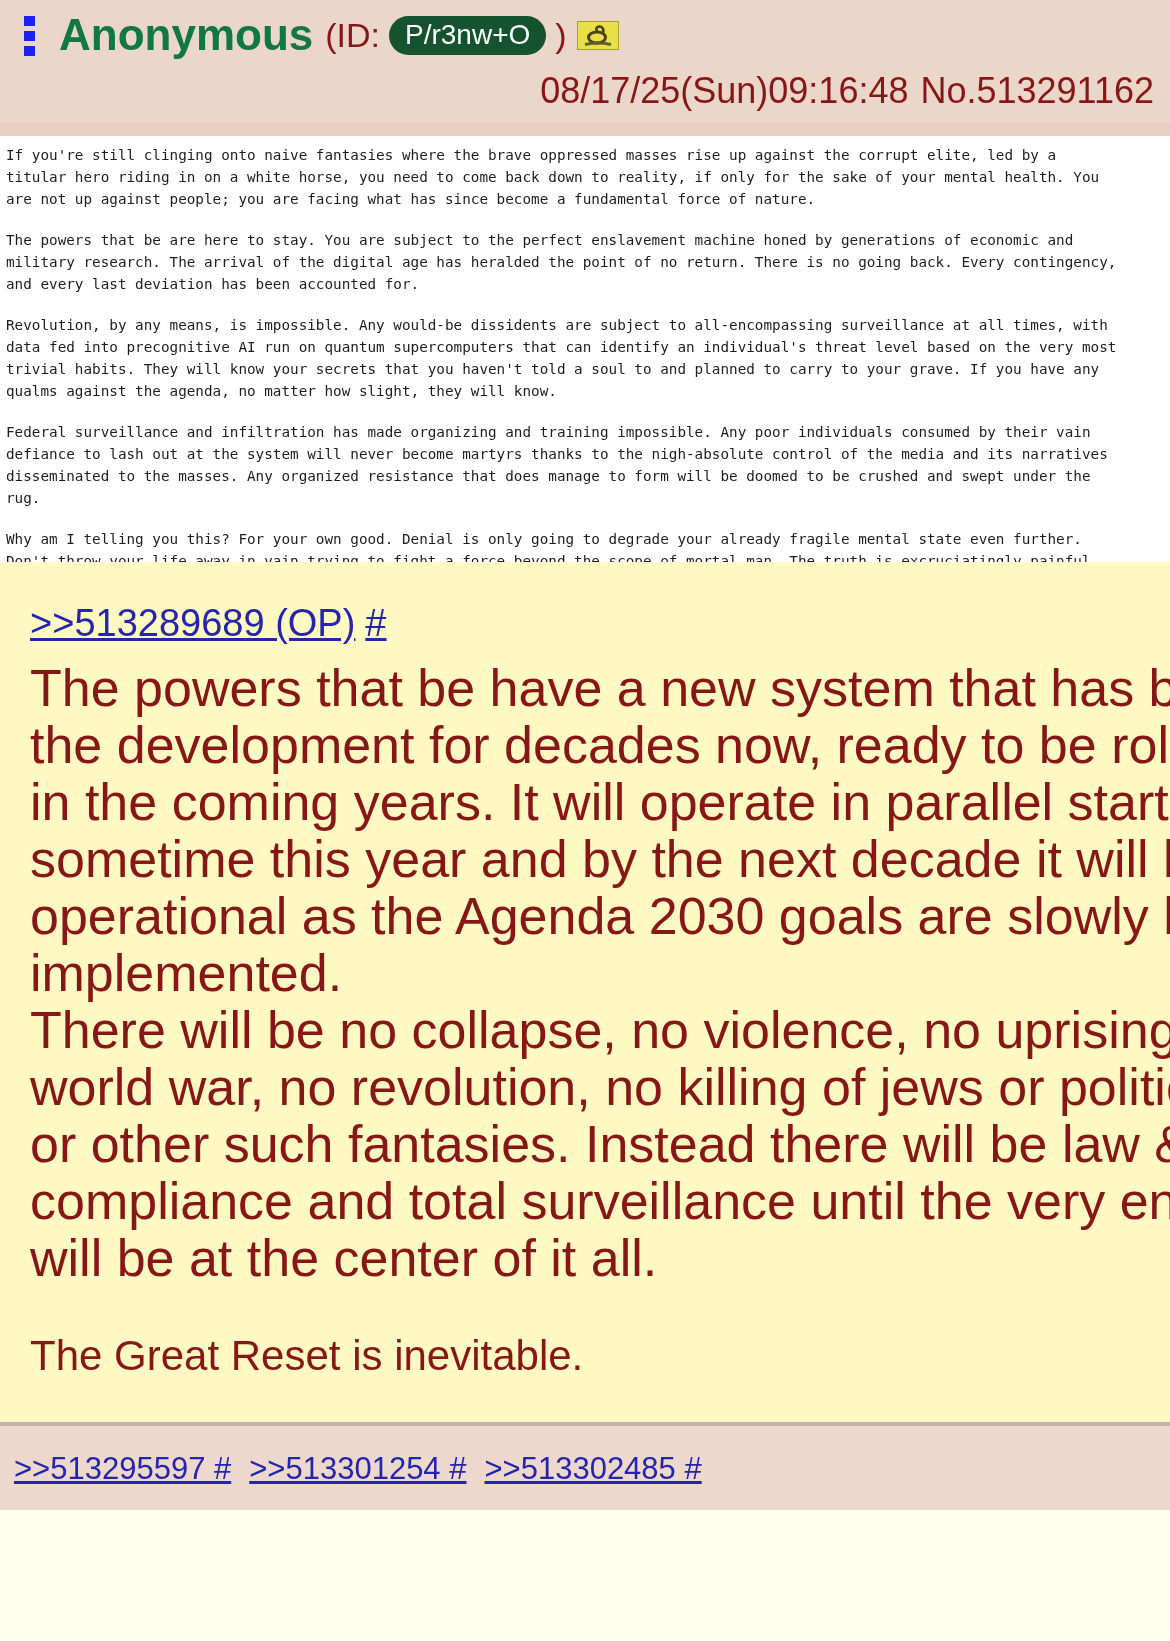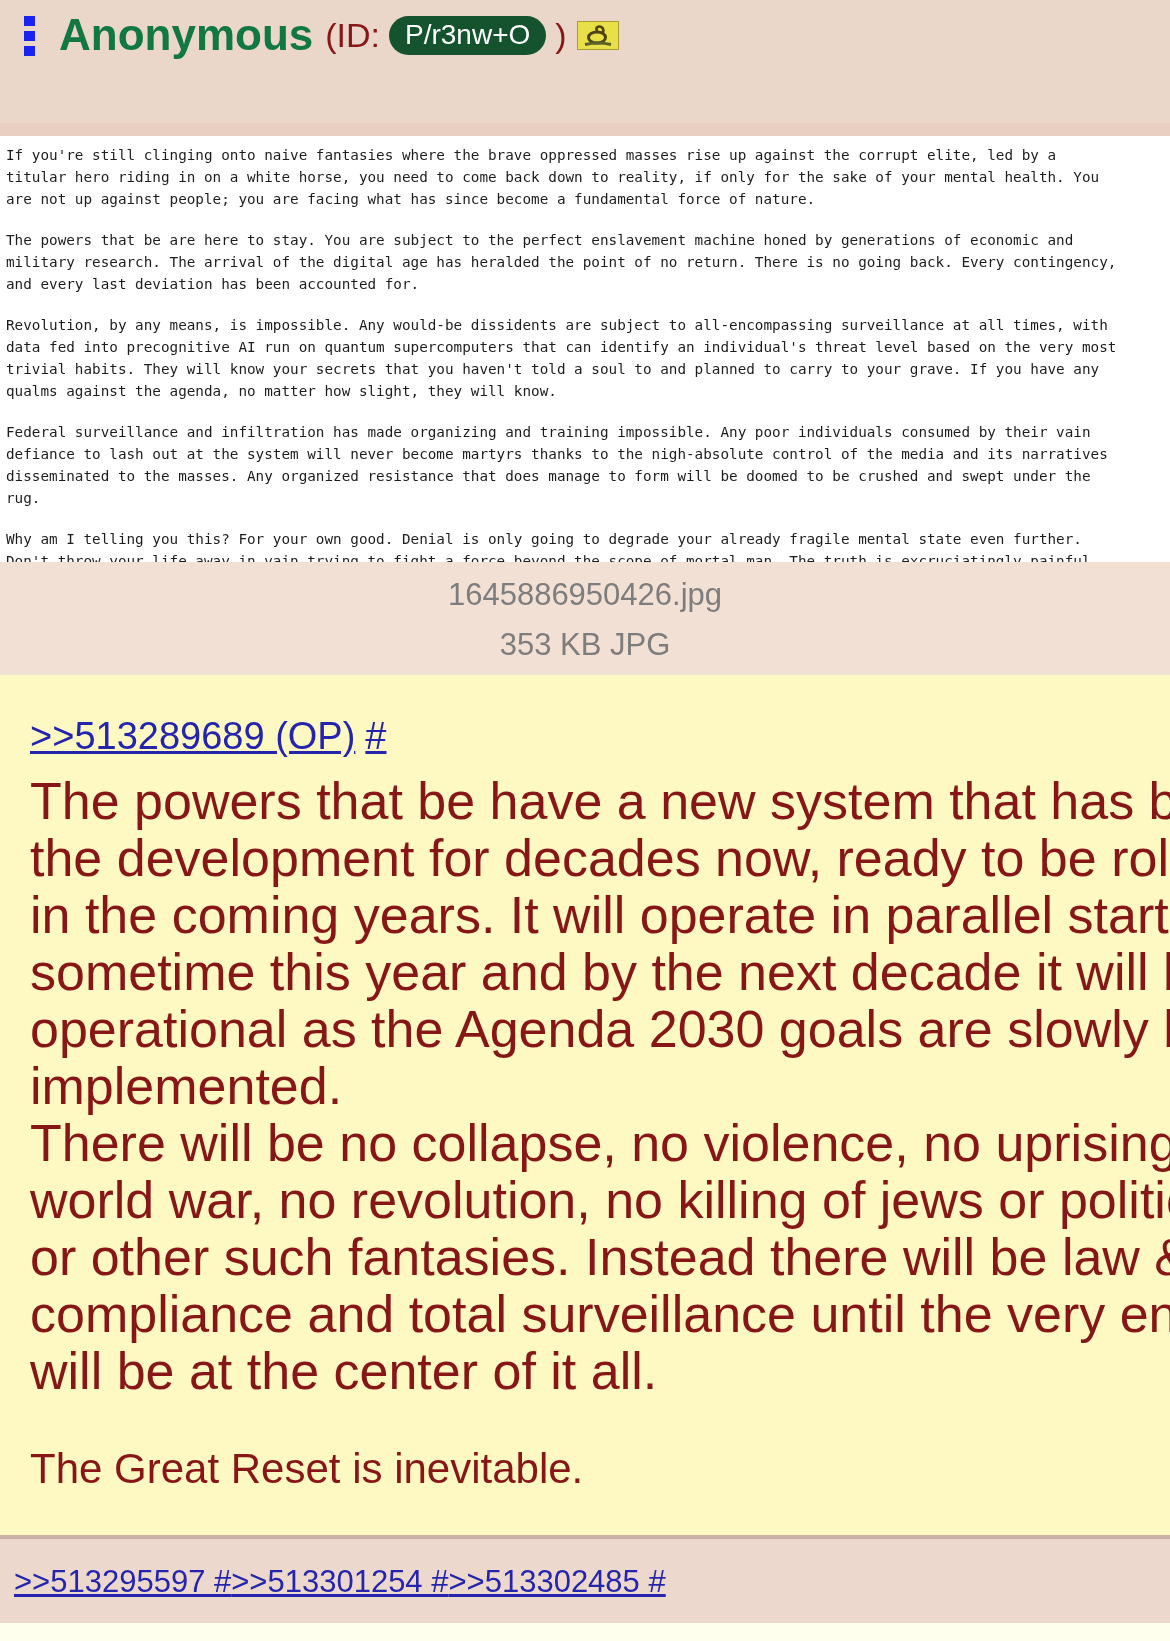--- a/index.html
+++ b/index.html
@@ -35,21 +35,21 @@
 
   
   .post-body { flex: none; background: #fef9c3; padding: 38px 30px 38px; }
   .quote-row { font-size: 38px; line-height: 46px; }
   .quote-row a { color: #2424ad; text-decoration: underline; cursor: pointer; }
   .anchor-link { margin-left: 10px; }
   .comment { margin-top: 14px; color: #871717; font-size: 52px; line-height: 57px; white-space: pre; }
   .comment-footer { color: #871717; font-size: 42px; line-height: 57px; margin-top: 40px; }
 
   
-  .backlinks { flex: none; background: #ecd8cd; border-top: 4px solid #c9b0a8; padding: 24px 14px 22px; display: flex; font-size: 31px; line-height: 38px; }
+  .backlinks { flex: none; background: #ecd8cd; border-top: 4px solid #c9b0a8; padding: 24px 14px 22px; display: flex; gap: 18px; font-size: 31px; line-height: 38px; }
   .backlinks a { color: #2424ad; text-decoration: underline; cursor: pointer; white-space: nowrap; }
 
   .page-bottom { flex: 1; background: #ffffee; }
 </style>
 </head>
 <body>
 
 <div>
 
   <div class="post-top">
@@ -68,20 +68,23 @@
       <span class="flag">
         <svg width="42" height="29" viewBox="0 0 42 29" aria-hidden="true">
           <rect width="42" height="29" fill="#e9df48"></rect>
           <rect x="0.5" y="0.5" width="41" height="28" fill="none" stroke="#a89d2e"></rect>
           <ellipse cx="20" cy="16.5" rx="8.5" ry="5.5" fill="none" stroke="#4c430f" stroke-width="3"></ellipse>
           <path d="M25.5 12.5 C28 8 24.5 4.5 21 5.8 C18.6 6.7 18.8 9.6 21 10" fill="none" stroke="#4c430f" stroke-width="2.6"></path>
           <path d="M8 23.5 Q21 20.5 34 23.5" fill="none" stroke="#5a602a" stroke-width="3"></path>
         </svg>
       </span>
     </div>
+    <div class="date-row">
+      <span>08/17/25(Sun)09:16:48</span><span class="post-no">No.513291162</span>
+    </div>
   </div>
 
   <div class="image-block">
     <p class="mono-p">If you're still clinging onto naive fantasies where the brave oppressed masses rise up against the corrupt elite, led by a
 titular hero riding in on a white horse, you need to come back down to reality, if only for the sake of your mental health. You
 are not up against people; you are facing what has since become a fundamental force of nature.</p>
     <p class="mono-p">The powers that be are here to stay. You are subject to the perfect enslavement machine honed by generations of economic and
 military research. The arrival of the digital age has heralded the point of no return. There is no going back. Every contingency,
 and every last deviation has been accounted for.</p>
     <p class="mono-p">Revolution, by any means, is impossible. Any would-be dissidents are subject to all-encompassing surveillance at all times, with
@@ -90,24 +93,20 @@
 qualms against the agenda, no matter how slight, they will know.</p>
     <p class="mono-p">Federal surveillance and infiltration has made organizing and training impossible. Any poor individuals consumed by their vain
 defiance to lash out at the system will never become martyrs thanks to the nigh-absolute control of the media and its narratives
 disseminated to the masses. Any organized resistance that does manage to form will be doomed to be crushed and swept under the
 rug.</p>
     <p class="mono-p">Why am I telling you this? For your own good. Denial is only going to degrade your already fragile mental state even further.
 Don't throw your life away in vain trying to fight a force beyond the scope of mortal man. The truth is excruciatingly painful,
 but all in all you're better off just accepting it and letting go.</p>
   </div>
 
-  <div class="file-section">
-    <div class="filename">1645886950426.jpg</div>
-    <div class="filesize">353 KB JPG</div>
-  </div>
 
   <div class="post-body">
     <div class="quote-row">
       <a>&gt;&gt;513289689 (OP)</a><a class="anchor-link">#</a>
     </div>
     <div class="comment">The powers that be have a new system that has been in
 the development for decades now, ready to be rolled out
 in the coming years. It will operate in parallel starting
 sometime this year and by the next decade it will be fully
 operational as the Agenda 2030 goals are slowly being

